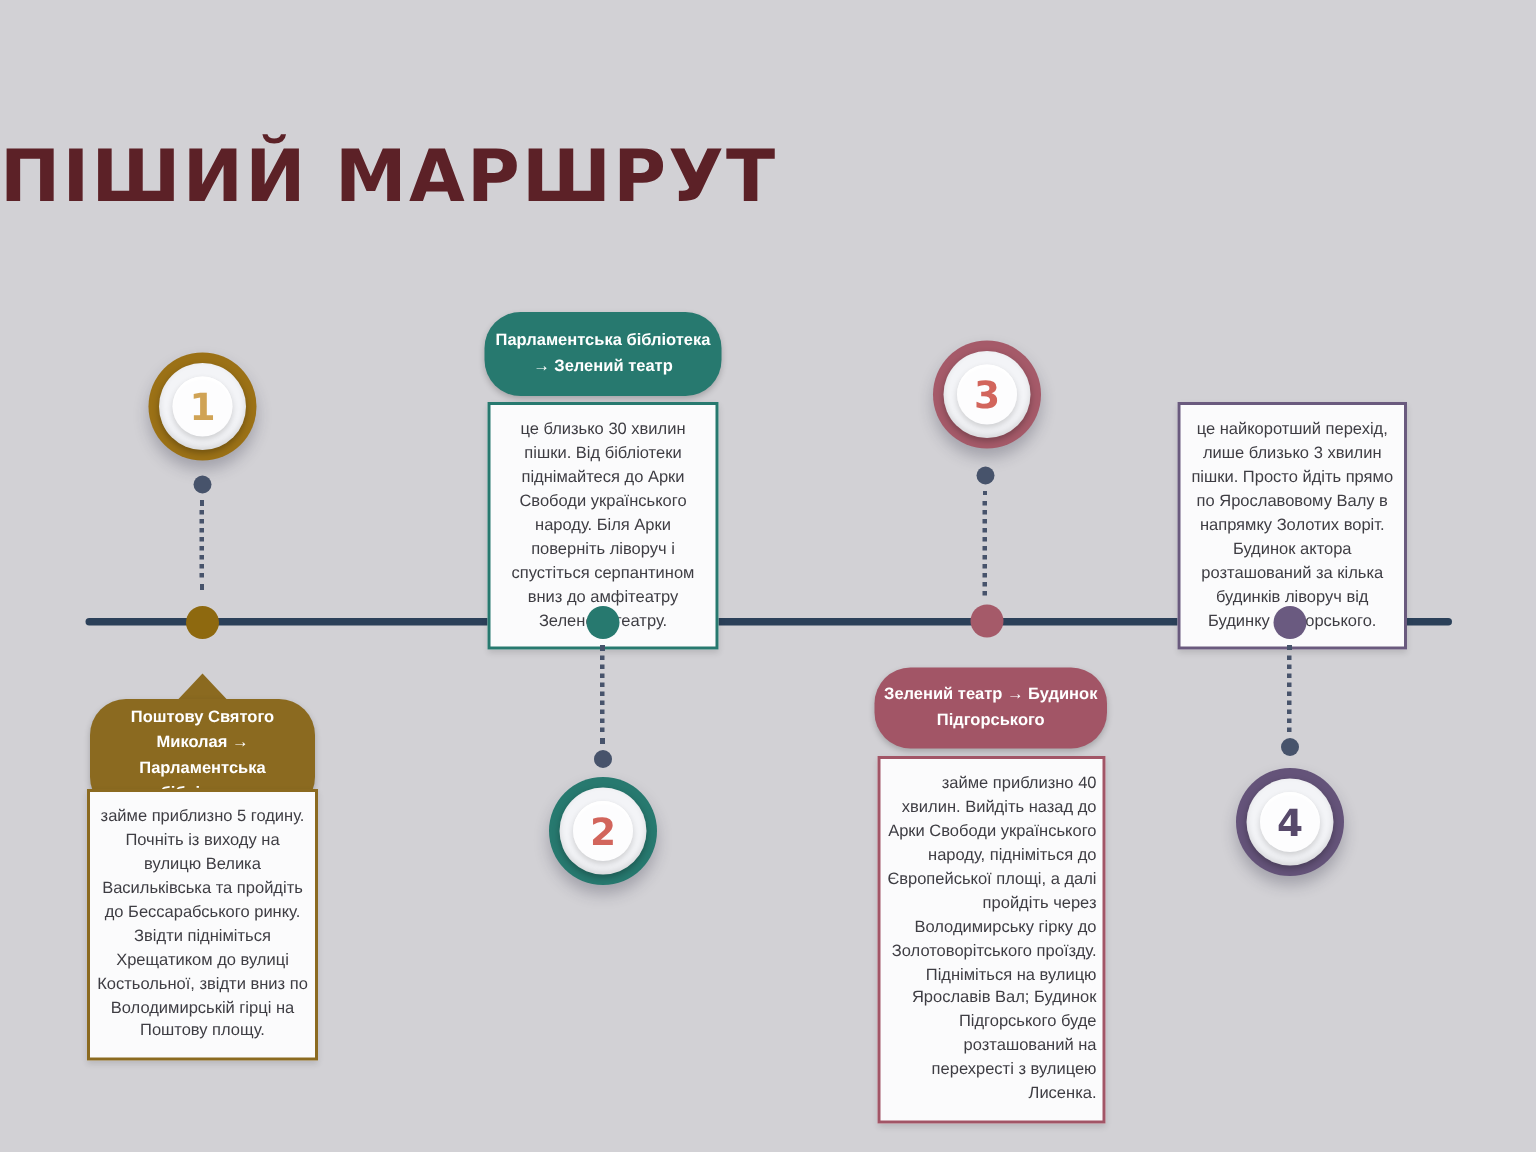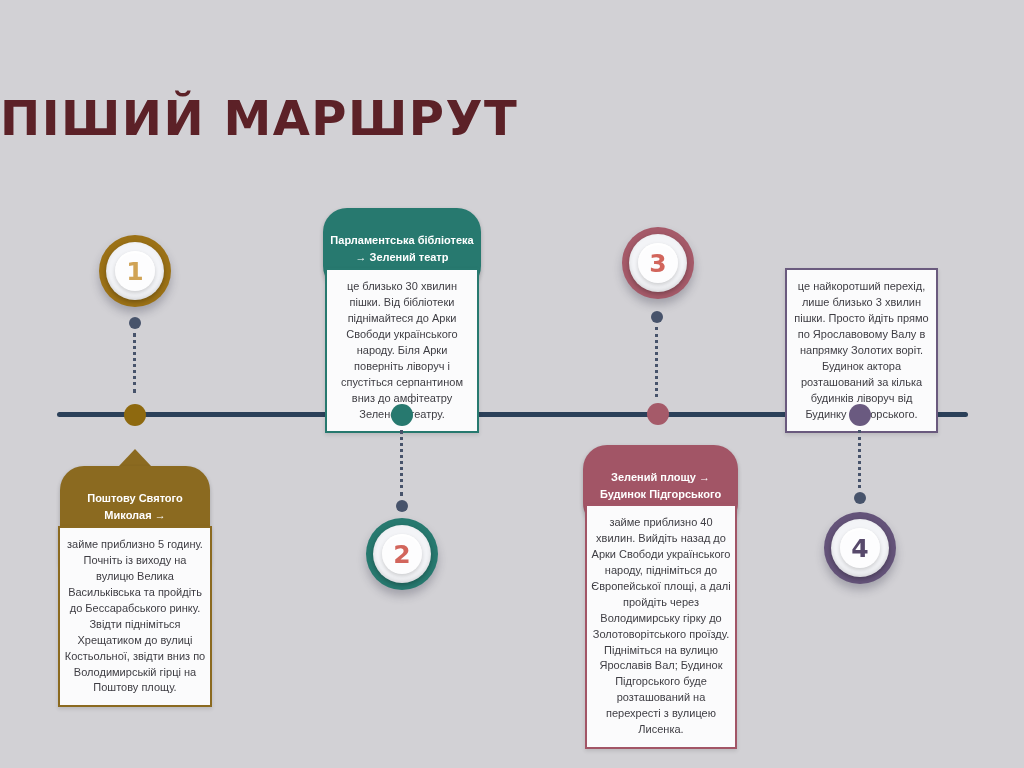--- a/index.html
+++ b/index.html
@@ -51,21 +51,21 @@
   .pointer-up{
     position:absolute;width:0;height:0;
     border-left:16px solid transparent;border-right:16px solid transparent;
     border-bottom:17px solid var(--headerbg);
   }
   
   .route-header{
     position:absolute;background:var(--headerbg);color:#ffffff;
     font-weight:bold;font-size:11px;line-height:1.55;text-align:center;
     display:flex;align-items:center;justify-content:center;
-    padding:24px 6px;box-sizing:border-box;
+    padding:4px 6px;box-sizing:border-box;
     box-shadow:0 2px 4px rgba(0,0,0,.22);
     border-radius:24px;
   }
   .route-body{
     position:absolute;background:var(--bodybg,#fbfbfc);
     border:2px solid var(--border);
     color:var(--bodytext,#3e3d43);
     font-size:11px;line-height:1.45;text-align:center;
     padding:9px 4px;box-sizing:border-box;
     box-shadow:0 2px 4px rgba(0,0,0,.12);
@@ -109,22 +109,22 @@
 
   <div class="milestone" style="--ring: #a55a69; --headerbg: #a25566; --num: #d2655c; --dot: #a55a69; --border: #a25566;">
     <div class="bubble" style="left:622px;top:227px;">
       <div class="plate">
         <div class="core">3</div>
       </div>
     </div>
     <div class="conn-dot" style="left:651px;top:311px;"></div>
     <div class="conn-line" style="left:655px;top:327px;height:70px;"></div>
     <div class="line-dot" style="left:647px;top:403px;"></div>
-    <div class="route-header" style="left:583px;top:445px;width:155px;min-height:54px;">Зелений площу → Будинок Підгорського</div>
-    <div class="route-body" style="left:585px;top:504px;width:152px;">займе приблизно 40 хвилин. Вийдіть назад до Арки Свободи українського народу, підніміться до Європейської площі, а далі пройдіть через Володимирську гірку до Золотоворітського проїзду. Підніміться на вулицю Ярославів Вал; Будинок Підгорського буде розташований на перехресті з вулицею Лисенка.</div>
+    <div class="route-header" style="left:583px;top:445px;width:155px;min-height:54px;">Зелений театр → Будинок Підгорського</div>
+    <div class="route-body" style="left:585px;top:504px;width:152px;text-align:right;">займе приблизно 40 хвилин. Вийдіть назад до Арки Свободи українського народу, підніміться до Європейської площі, а далі пройдіть через Володимирську гірку до Золотоворітського проїзду. Підніміться на вулицю Ярославів Вал; Будинок Підгорського буде розташований на перехресті з вулицею Лисенка.</div>
   </div>
 
   <div class="milestone" style="--ring: #645379; --headerbg: #6a5a7e; --num: #57496b; --dot: #6a5a80; --border: #6a5a7e;">
     <div class="route-body" style="left:785px;top:268px;width:153px;">це найкоротший перехід, лише близько 3 хвилин пішки. Просто йдіть прямо по Ярославовому Валу в напрямку Золотих воріт. Будинок актора розташований за кілька будинків ліворуч від Будинку Підгорського.</div>
     <div class="line-dot" style="left:849px;top:404px;"></div>
     <div class="conn-line" style="left:858px;top:430px;height:58px;"></div>
     <div class="conn-dot" style="left:854px;top:492px;"></div>
     <div class="bubble" style="left:824px;top:512px;">
       <div class="plate">
         <div class="core">4</div>

